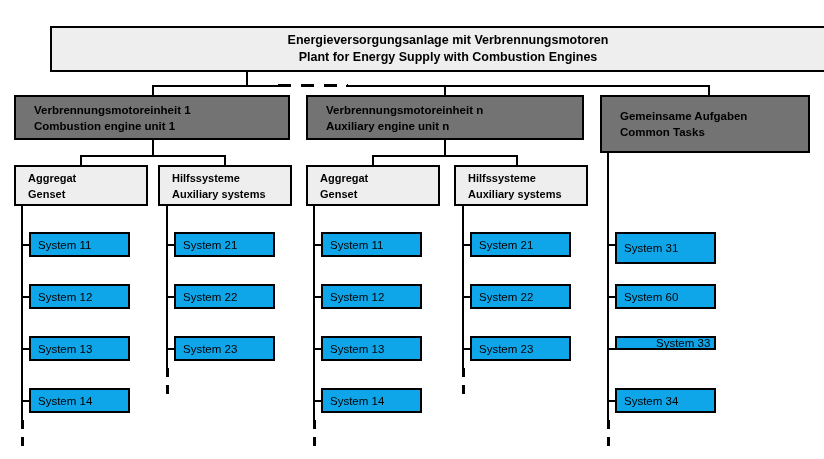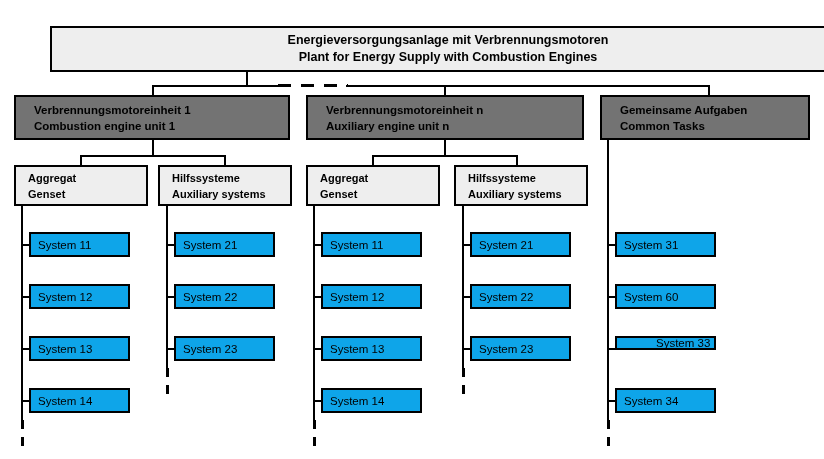--- a/index.html
+++ b/index.html
@@ -137,21 +137,21 @@
   <div class="box-unit" style="left:14px; top:95px; width:276px; height:45px;">
     <span>Verbrennungsmotoreinheit 1</span>
     <span>Combustion engine unit 1</span>
   </div>
 
   <div class="box-unit" style="left:306px; top:95px; width:278px; height:45px;">
     <span>Verbrennungsmotoreinheit n</span>
     <span>Auxiliary engine unit n</span>
   </div>
 
-  <div class="box-unit" style="left:600px; top:95px; width:210px; height:45px;">
+  <div class="box-unit" style="left:600px; top:95px; width:210px; height:58px;">
     <span>Gemeinsame Aufgaben</span>
     <span>Common Tasks</span>
   </div>
 
   <div class="line-v" style="left:152px; top:140px; height:15px;"></div>
   <div class="line-h" style="left:80px; top:155px; width:146px;"></div>
   <div class="line-v" style="left:80px; top:155px; height:10px;"></div>
   <div class="line-v" style="left:224px; top:155px; height:10px;"></div>
 
   <div class="line-v" style="left:444px; top:140px; height:15px;"></div>
@@ -223,18 +223,18 @@
   <div class="box-system" style="left:470px; top:284px; width:101px; height:25px;">System 22</div>
   <div class="box-system" style="left:470px; top:336px; width:101px; height:25px;">System 23</div>
 
   <div class="line-v" style="left:607px; top:140px; height:280px;"></div>
   <div class="dash-v" style="left:607px; top:420px; height:30px;"></div>
   <div class="line-h" style="left:607px; top:244px; width:10px;"></div>
   <div class="line-h" style="left:607px; top:296px; width:10px;"></div>
   <div class="line-h" style="left:607px; top:348px; width:10px;"></div>
   <div class="line-h" style="left:607px; top:400px; width:10px;"></div>
 
-  <div class="box-system" style="left:615px; top:232px; width:101px; height:25px;">System 31</div>
+  <div class="box-system" style="left:615px; top:232px; width:101px; height:32px;">System 31</div>
   <div class="box-system" style="left:615px; top:284px; width:101px; height:25px;">System 60</div>
   <div class="box-system" style="left:615px; top:336px; width:101px; height:14px;padding-left:39px;">System 33</div>
   <div class="box-system" style="left:615px; top:388px; width:101px; height:25px;">System 34</div>
 
 </div>
 
 </body></html>

